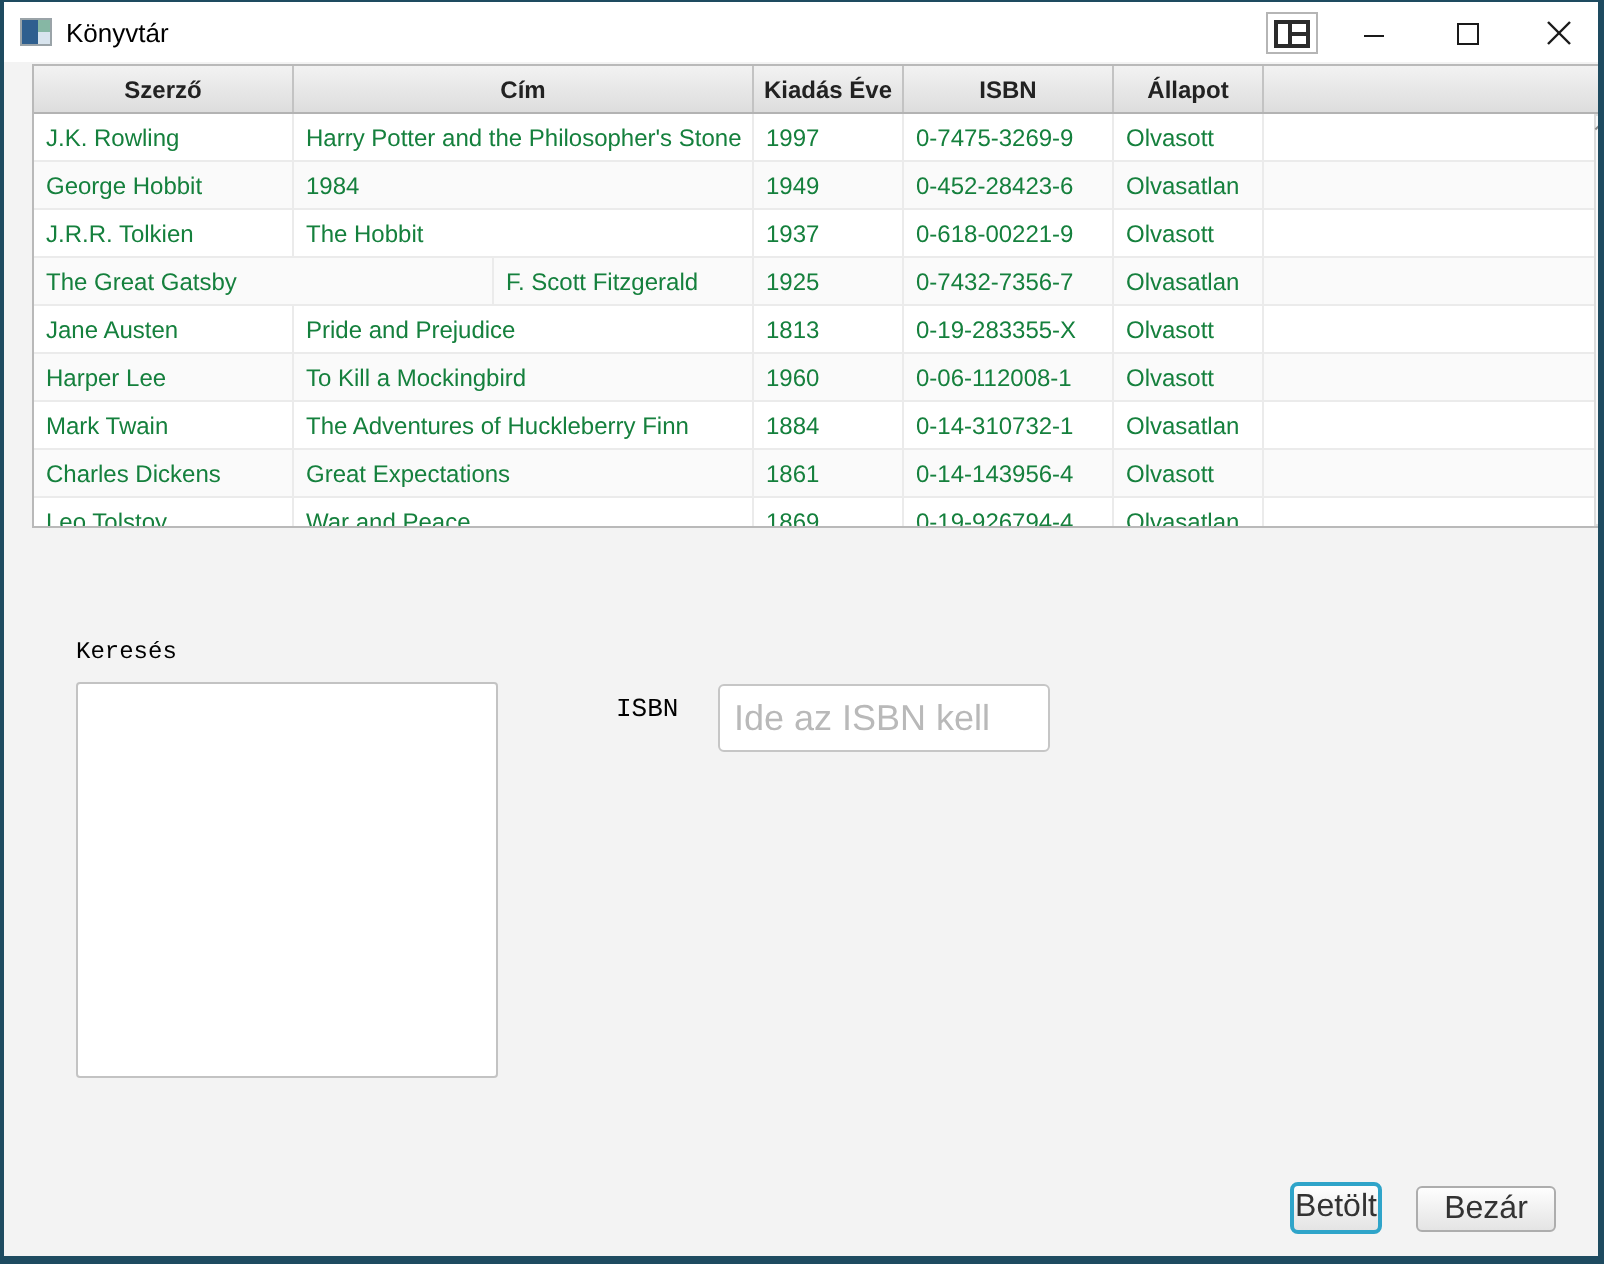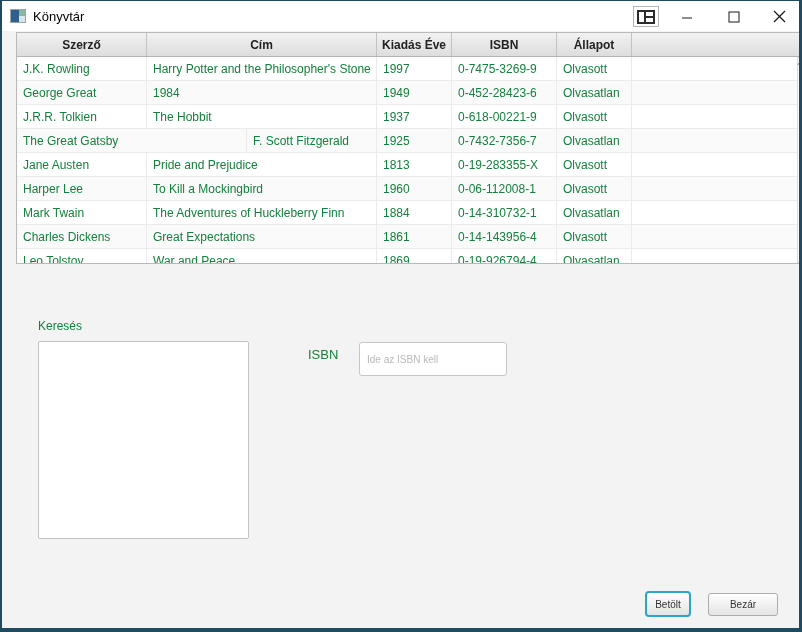--- a/index.html
+++ b/index.html
@@ -76,42 +76,42 @@
     position:absolute; top:8px; left:1px; width:8px; height:72px;
     background:linear-gradient(to right,#dcdcdc,#cfcfcf);
     border:1px solid #b9b9b9; border-radius:5px;
   }
   .chev { width:6px; height:6px; border-left:1px solid #8a8a8a; border-top:1px solid #8a8a8a; }
   .chev.up { transform:rotate(45deg) translateY(2px); }
   .chev.down { transform:rotate(225deg) translateY(2px); }
   .vscroll-track { position:relative; flex:1; width:100%; }
 
   
-  .label { position:absolute; font-size:12px; color:#15803d; }
+  .label { position:absolute; font-size:12px; color:#000000;font-family:Liberation Mono, monospace; }
   .lbl-search { left:36px; top:318px; }
   .lbl-isbn   { left:306px; top:346px; font-size:13px; }
 
   .search-area {
     position:absolute; left:36px; top:340px; width:211px; height:198px;
     background:#ffffff; border:1px solid #c3c3c3; border-radius:2px;
     resize:none; outline:none; font-family:"Liberation Sans",sans-serif; font-size:12px;
     padding:4px;
   }
   .isbn-input {
-    position:absolute; left:357px; top:341px; width:148px; height:23px;
+    position:absolute; left:357px; top:341px; width:166px; height:23px;
     background:#ffffff; border:1px solid #c6c6c6; border-radius:3px;
-    font-family:"Liberation Sans",sans-serif; font-size:10px;
+    font-family:"Liberation Sans",sans-serif; font-size:18px;
     padding:16px 7px; color:#333; outline:none;
   }
   .isbn-input::placeholder { color:#b9b9b9; }
 
   
   .btn {
     position:absolute; font-family:"Liberation Sans",sans-serif;
-    font-size:10px; color:#333; text-align:center;
+    font-size:16px; color:#333; text-align:center;
     background:linear-gradient(to bottom,#fefefe,#e4e4e4);
     border:1px solid #adadad; border-radius:3px;
     display:flex; align-items:center; justify-content:center;
   }
   .btn-load {
     left:643px; top:590px; width:46px; height:26px;
     border:2px solid #2fa4c9; border-radius:4px;
   }
   .btn-close { left:706px; top:592px; width:70px; height:23px; }
 </style>
@@ -166,21 +166,21 @@
       </div>
     <div class="tbody">
         <div class="trow">
           <div class="tcell c0">J.K. Rowling</div>
           <div class="tcell c1">Harry Potter and the Philosopher's Stone</div>
           <div class="tcell c2">1997</div>
           <div class="tcell c3">0-7475-3269-9</div>
           <div class="tcell c4">Olvasott</div>
         </div>
         <div class="trow">
-          <div class="tcell c0">George Great</div>
+          <div class="tcell c0">George Hobbit</div>
           <div class="tcell c1">1984</div>
           <div class="tcell c2">1949</div>
           <div class="tcell c3">0-452-28423-6</div>
           <div class="tcell c4">Olvasatlan</div>
         </div>
         <div class="trow">
           <div class="tcell c0">J.R.R. Tolkien</div>
           <div class="tcell c1">The Hobbit</div>
           <div class="tcell c2">1937</div>
           <div class="tcell c3">0-618-00221-9</div>

